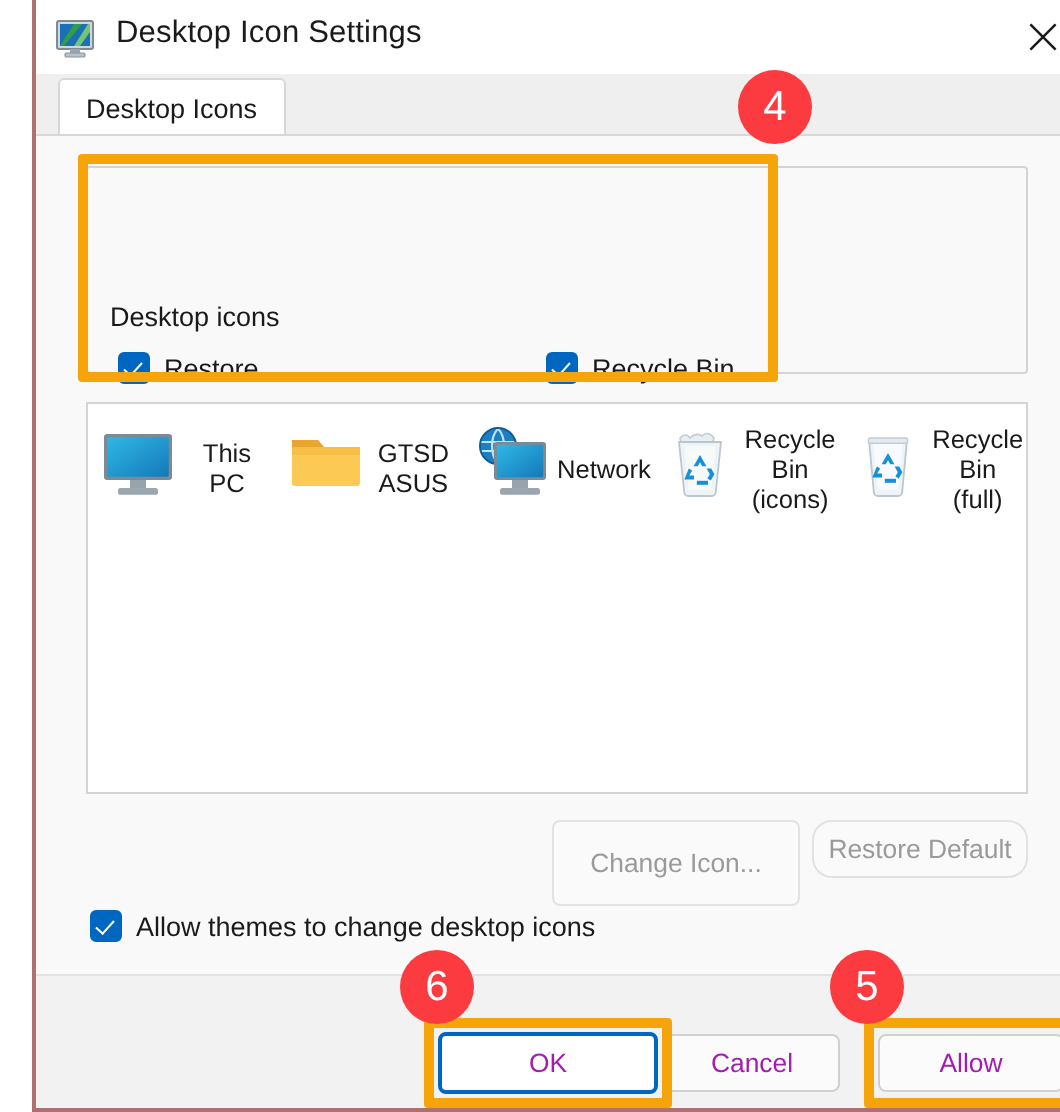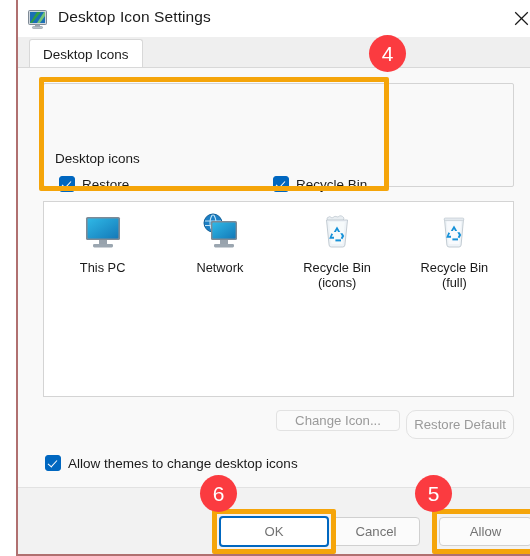--- a/index.html
+++ b/index.html
@@ -167,21 +167,20 @@
     position: absolute;
     left: 0; top: 6px;
     width: 100%;
     display: flex;
     justify-content: space-around;
     align-items: flex-start;
   }
   .icon-cell {
     width: 88px;
     display: flex;
-    flex-direction: column;
     align-items: center;
   }
   .icon-art {
     width: 48px; height: 48px;
     display: flex; align-items: center; justify-content: center;
   }
   .icon-caption {
     margin-top: 4px;
     font-size: 12.8px;
     color: #1a1a1a;
@@ -190,33 +189,33 @@
   }
 
   
   .btn {
     box-sizing: border-box;
     border: 1px solid #d0d0d0;
     border-radius: 4px;
     background: #fbfbfb;
     font-family: "Liberation Sans", sans-serif;
     font-size: 13.2px;
-    color: #737373;
+    color: #a21caf;
     display: flex;
     align-items: center;
     justify-content: center;
     white-space: nowrap;
     cursor: default;
   }
   .btn.disabled { color: #9a9a9a; background: #fafafa; border-color: #e2e2e2; }
 
   #btn-change-icon {
     position: absolute;
     left: 258px; top: 342px;
-    width: 124px; height: 21px;
+    width: 124px; height: 43px;
   }
   #btn-restore-default {
     position: absolute;
     left: 388px; top: 342px;
     width: 108px; height: 29px; border-radius: 10px;
   }
 
   
   #allow-themes-row {
     position: absolute;
@@ -353,20 +352,30 @@
               </defs>
               <rect x="5" y="7" width="34" height="23" rx="1.6" fill="#7d8a96"></rect>
               <rect x="6.6" y="8.6" width="30.8" height="19.8" rx="1" fill="url(#gmon)"></rect>
               <rect x="18" y="30" width="8" height="4" fill="#98a3ad"></rect>
               <rect x="12" y="34" width="20" height="3.4" rx="1.3" fill="#9ba6b0"></rect>
             </svg>
           </div>
           <div class="icon-caption">This PC</div>
         </div>
 
+        <div class="icon-cell">
+          <div class="icon-art">
+            <svg width="44" height="44" viewBox="0 0 44 44">
+              <path d="M5 10 h13 l3.2 3.6 H39 v4 H5 Z" fill="#e8a72c"></path>
+              <rect x="5" y="13.5" width="34" height="19.5" rx="1.6" fill="#fcc955"></rect>
+              <rect x="5" y="13.5" width="34" height="4" fill="#f7bf45"></rect>
+            </svg>
+          </div>
+          <div class="icon-caption">GTSD ASUS</div>
+        </div>
 
         <div class="icon-cell">
           <div class="icon-art">
             <svg width="44" height="44" viewBox="0 0 44 44">
               <defs>
                 <linearGradient id="gmon2" x1="0" y1="0" x2="1" y2="1">
                   <stop offset="0" stop-color="#2fb8e6"></stop>
                     <stop offset="1" stop-color="#1479b8"></stop>
                 </linearGradient>
               </defs>

